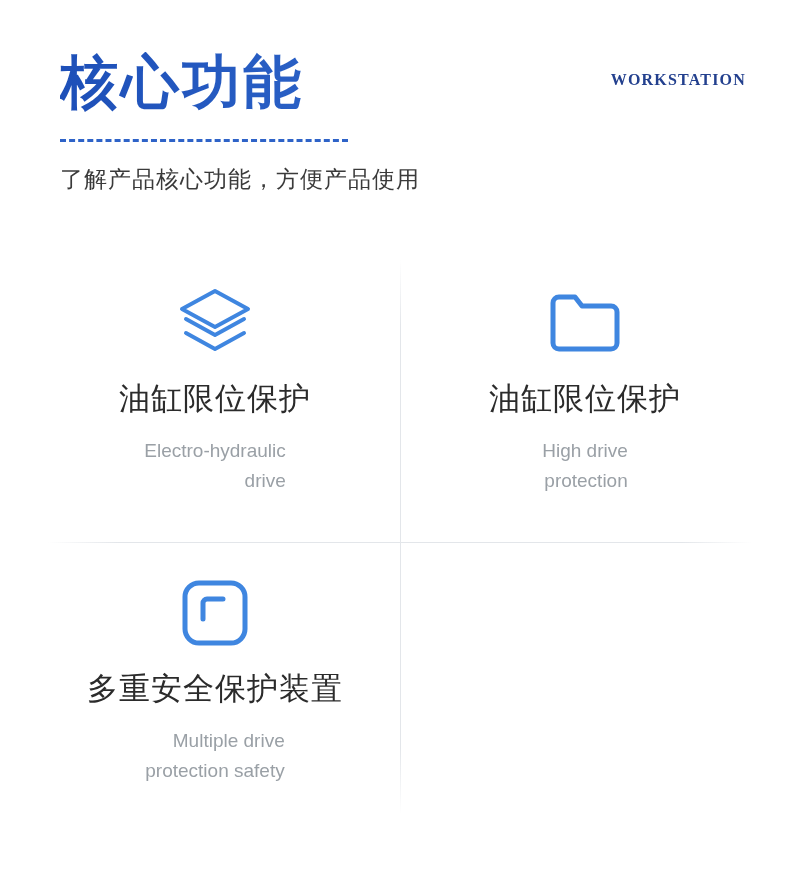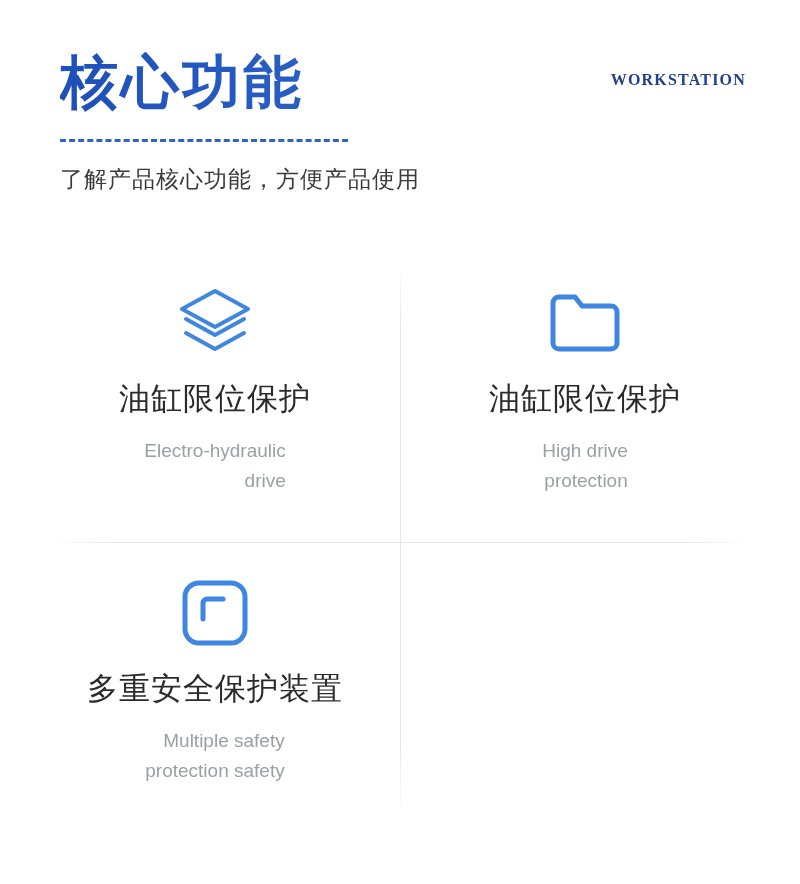--- a/index.html
+++ b/index.html
@@ -177,20 +177,20 @@
     <div class="cell">
       <div class="icon-wrap">
         <svg width="76" height="76" viewBox="0 0 76 76" fill="none" xmlns="http://www.w3.org/2000/svg">
           <rect x="8" y="8" width="60" height="60" rx="14" stroke="#3f86e0" stroke-width="5" fill="none"></rect>
           <path d="M46 24 L30 24 C27.8 24 26 25.8 26 28 L26 44" stroke="#3f86e0" stroke-width="5" stroke-linecap="round" stroke-linejoin="round" fill="none"></path>
           <path d="M30 52 L46 52 C48.2 52 50 50.2 50 48 L50 32" stroke="#3f86e0" stroke-width="5" stroke-linecap="round" stroke-linejoin="round" fill="none" opacity="0"></path>
         </svg>
       </div>
       <div class="feat-title">多重安全保护装置</div>
       <div class="feat-desc">
-        <div>Multiple safety</div>
+        <div>Multiple drive</div>
         <div>protection safety</div>
       </div>
     </div>
 
 
   </div>
 </div>
 
 </body></html>

